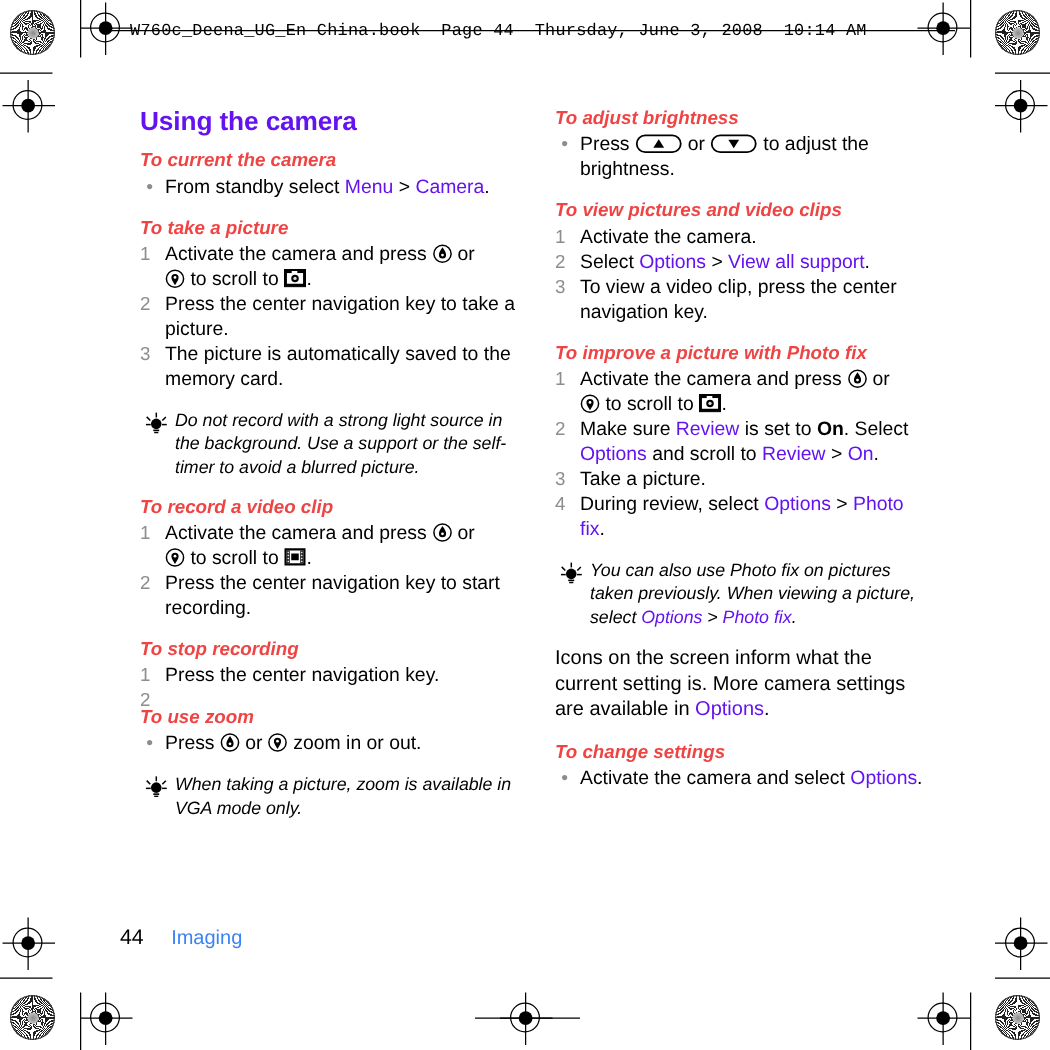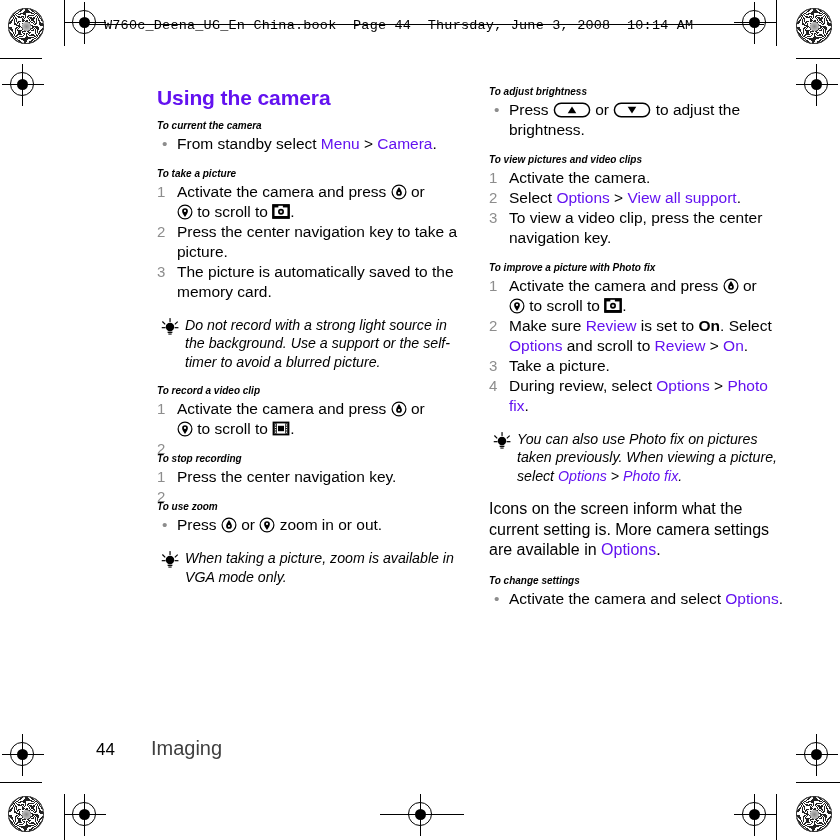--- a/index.html
+++ b/index.html
@@ -74,38 +74,37 @@
 
   
   .page {
     position: absolute;
     left: 0; top: 0; width: 840px; height: 840px;
   }
   .col {
     position: absolute;
     top: 86px;
     width: 302px;
-    margin-left: 45px;
   }
   .col-left  { left: 112px; }
   .col-right { left: 444px; }
 
   h1.section {
     color: var(--accent);
     font-size: 21px;
     font-weight: bold;
     margin: 0 0 11px 0;
     letter-spacing: -0.1px;
     line-height: 1.1;
   }
   h2.proc {
-    font-size: 10px;
+    font-size: 15px;
     font-weight: bold;
     font-style: italic;
-    color: #000000;
+    color: #ef4444;
     margin: 0 0 2px 0;
     line-height: 1.2;
   }
   .blockgap { height: 14px; }
 
   p.body {
     font-size: 16px;
     line-height: 1.29;
     color: #000;
     margin: 0 0 0 0;
@@ -174,23 +173,23 @@
 
   
   .footer {
     position: absolute;
     left: 96px; bottom: 80px;
     font-size: 17px;
     color: #000;
   }
   .footer .pg { color: #000; }
   .footer .chap {
-    color: #404040;
-    margin-left: 36px;
-    font-size: 20px;
+    color: #3b82f6;
+    margin-left: 22px;
+    font-size: 16px;
   }
 </style>
 </head>
 <body>
 
 <div>
 
   <div class="starburst" style="left:8px; top:8px;"></div>
   <div class="reg" style="left:68px; top:6px;">
     <span class="vline"></span>
@@ -352,21 +351,21 @@
             <rect x="4.0" y="10.8" width="1.5" height="1.8" fill="#fff"></rect>
             <rect x="4.0" y="14.0" width="1.5" height="1.8" fill="#fff"></rect>
             <rect x="18.5" y="4.4" width="1.5" height="1.8" fill="#fff"></rect>
             <rect x="18.5" y="7.6" width="1.5" height="1.8" fill="#fff"></rect>
             <rect x="18.5" y="10.8" width="1.5" height="1.8" fill="#fff"></rect>
             <rect x="18.5" y="14.0" width="1.5" height="1.8" fill="#fff"></rect>
             <rect x="8.0" y="6.4" width="8.0" height="7.2" fill="#000"></rect>
           </svg><span>.</span>
       </li>
       <li>
-        <span class="num">2</span>
+        <span class="num">2</span><span>Press the center navigation key to start recording.</span>
       </li>
     </ol>
 
     <div class="blockgap"></div>
 
     <h2 class="proc">To stop recording</h2>
     <ol class="steps">
       <li>
         <span class="num">1</span><span>Press the center navigation key.</span>
       </li>

